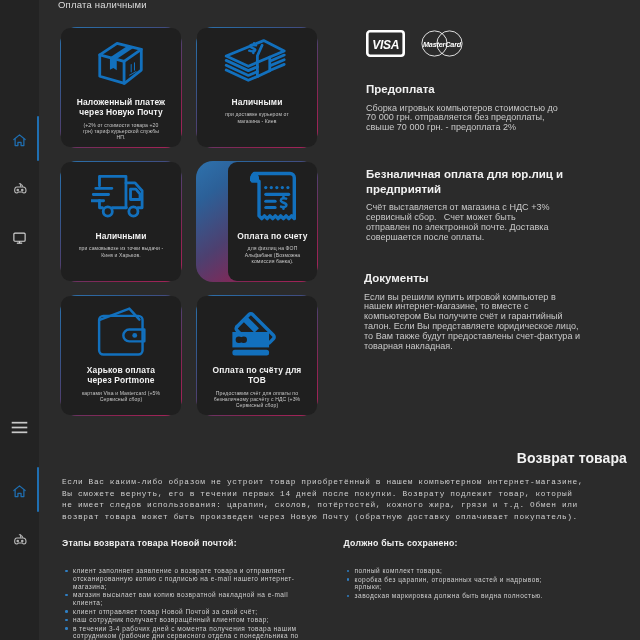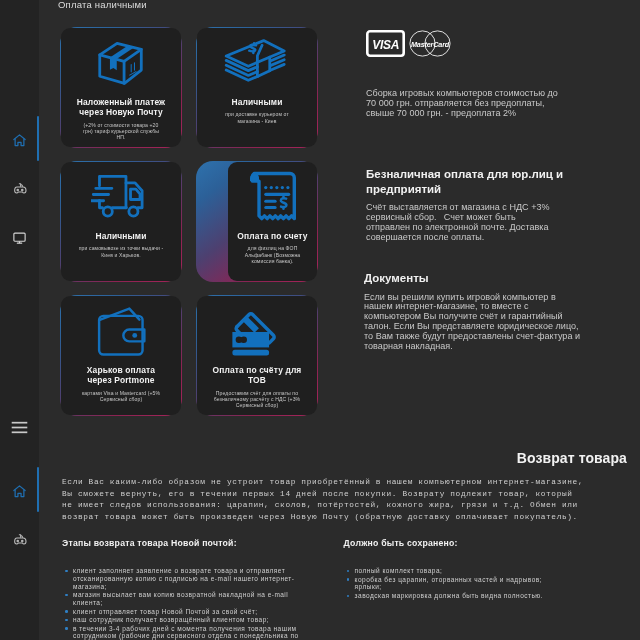--- a/index.html
+++ b/index.html
@@ -31,21 +31,21 @@
 .card-sub.n2{padding:0 24px}
 .card-sub.n3{padding:0 12px}
 .card-sub.n4{padding:0 10px}
 .card-sub.n5{padding:0 12px}
 .card-sub.n6{padding:0 9px}
 .card-title.t6{padding:0 14px}
 .card-title.t5{padding:0 13px}
 
 
 .right{position:absolute;left:325px;top:0;width:276px;}
-.logos{position:absolute;left:2px;top:30px;display:flex;gap:4px;align-items:flex-start;}
+.logos{position:absolute;left:2px;top:30px;display:flex;gap:16px;align-items:flex-start;}
 .rt-h{font-size:11.5px;font-weight:bold;color:#f0f0f0;line-height:14.5px;letter-spacing:0px;width:205px;}
 .rt-p{font-size:9.05px;color:#c9c9c9;line-height:9.85px;margin-top:7px;letter-spacing:.02px;width:188px;}
 .rt-p.w1{width:199px}
 .rt-p.w3{width:218px}
 
 
 .lower{position:absolute;left:23px;top:450px;width:565px;}
 .lo-h1{font-size:14px;font-weight:bold;color:#f2f2f2;letter-spacing:.1px;text-align:right;}
 .lo-p{font-size:7.8px;color:#cfcfcf;line-height:11.55px;margin-top:11px;letter-spacing:.64px;width:524px;font-family:Liberation Mono, monospace;}
 .cols{display:flex;margin-top:15px;gap:8px;}
@@ -266,20 +266,21 @@
           <text x="39.5" y="37" font-family="Liberation Sans, sans-serif" font-size="24" font-weight="bold" font-style="italic" fill="#ffffff" text-anchor="middle" letter-spacing="-0.5">VISA</text>
         </svg>
         <svg width="42" height="27" viewBox="0 0 84 54">
           <circle cx="27" cy="27" r="25.2" fill="none" stroke="#ffffff" stroke-width="1.7"></circle>
           <circle cx="57" cy="27" r="25.2" fill="none" stroke="#ffffff" stroke-width="1.7"></circle>
           <text x="42" y="33" font-family="Liberation Sans, sans-serif" font-size="14.5" font-weight="bold" font-style="italic" fill="#ffffff" text-anchor="middle" letter-spacing="-0.35">MasterCard</text>
         </svg>
       </div>
 
       <div style="position:absolute;left:2px;top:82px;width:230px;">
+        <div class="rt-h">Предоплата</div>
         <div class="rt-p w1">Сборка игровых компьютеров стоимостью до 70&nbsp;000 грн. отправляется без предоплаты, свыше 70&nbsp;000 грн. - предоплата 2%</div>
       </div>
 
       <div style="position:absolute;left:2px;top:167px;width:230px;">
         <div class="rt-h">Безналичная оплата для юр.лиц и предприятий</div>
         <div class="rt-p">Счёт выставляется от магазина с НДС +3% сервисный сбор.  Счет может быть отправлен по электронной почте. Доставка совершается после оплаты.</div>
       </div>
 
       <div style="position:absolute;left:0;top:271px;width:230px;">
         <div class="rt-h">Документы</div>

